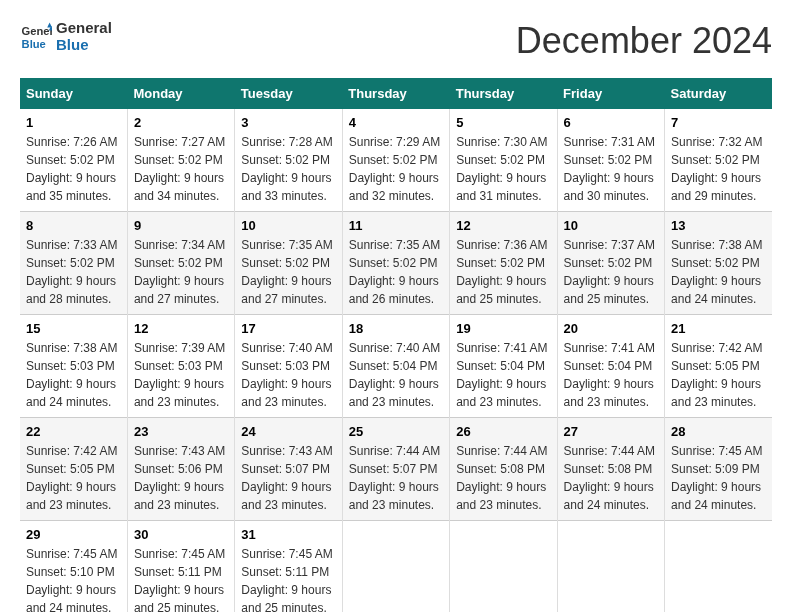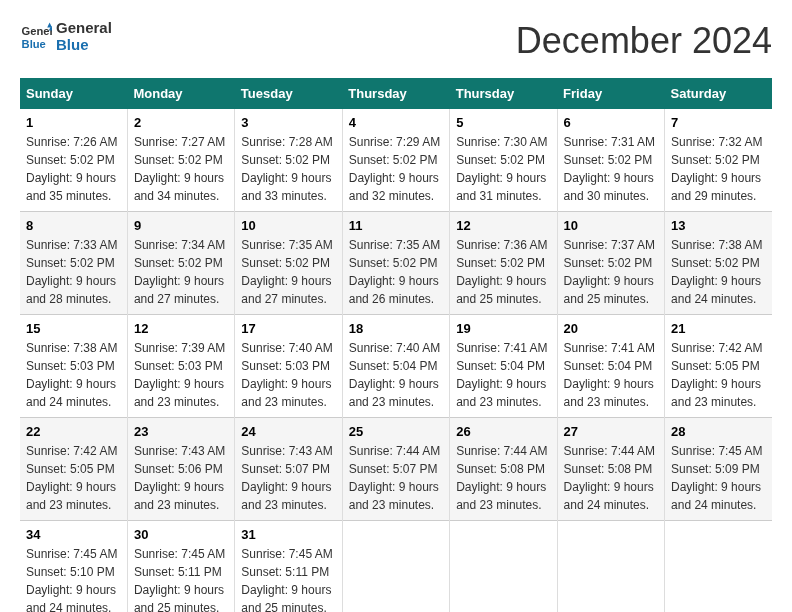--- a/index.html
+++ b/index.html
@@ -345,21 +345,21 @@
         <span class="day-number">28</span>
         <div class="day-info">
           Sunrise: 7:45 AM<br>
           Sunset: 5:09 PM<br>
           Daylight: 9 hours and 24 minutes.
         </div>
       </td>
       </tr>
       <tr>
         <td>
-        <span class="day-number">34</span>
+        <span class="day-number">29</span>
         <div class="day-info">
           Sunrise: 7:45 AM<br>
           Sunset: 5:10 PM<br>
           Daylight: 9 hours and 24 minutes.
         </div>
       </td>
         <td>
         <span class="day-number">30</span>
         <div class="day-info">
           Sunrise: 7:45 AM<br>

